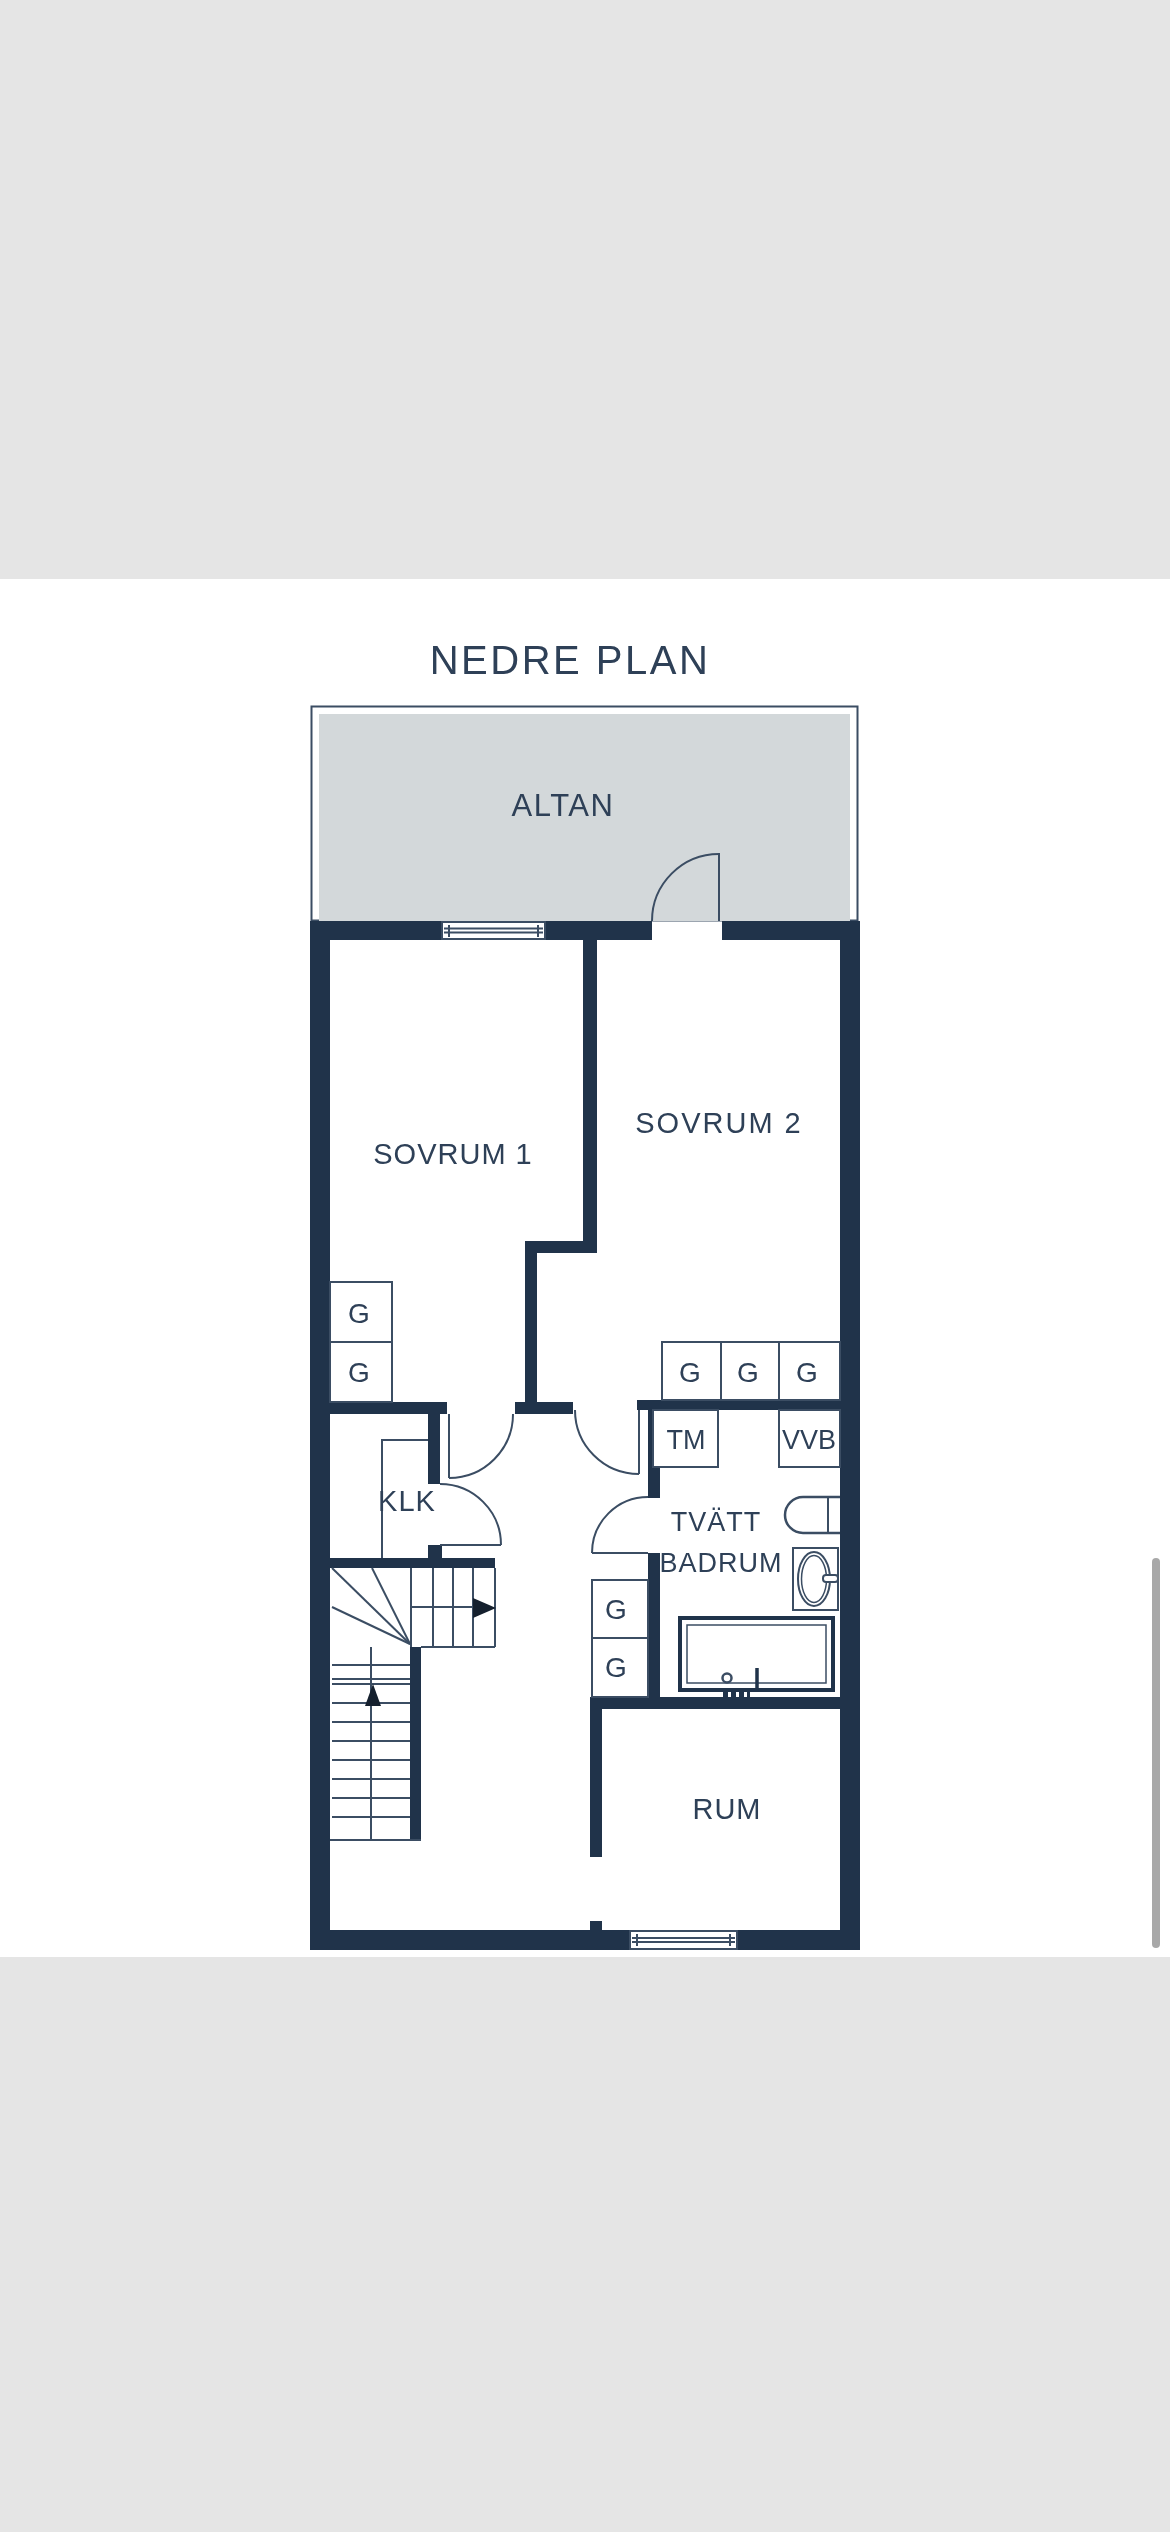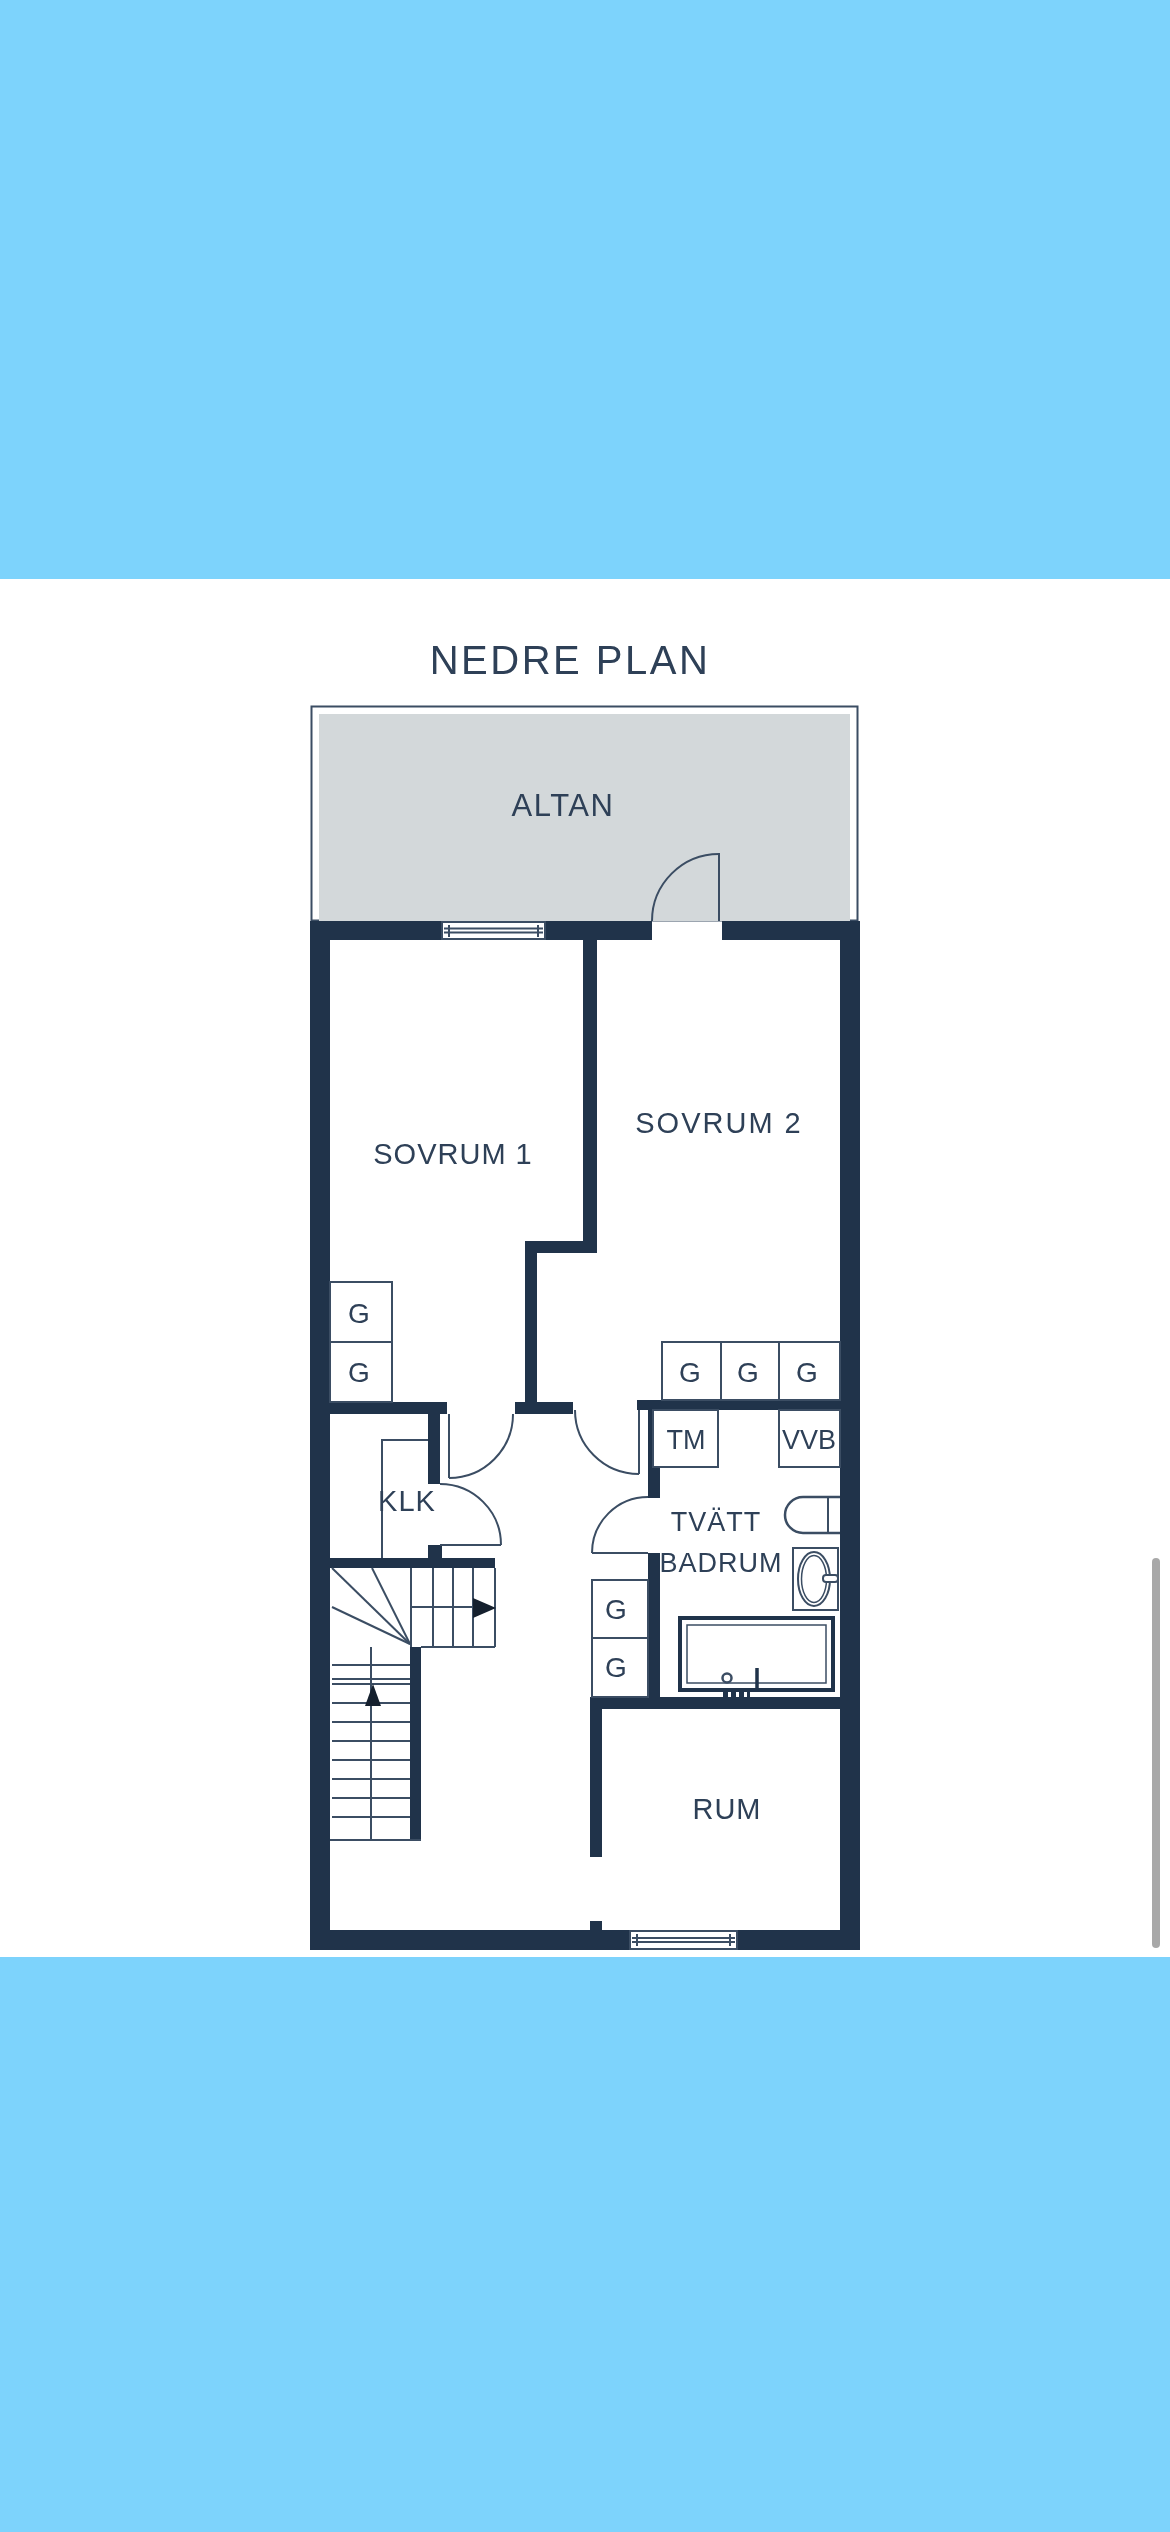--- a/index.html
+++ b/index.html
@@ -1,16 +1,16 @@
 <!DOCTYPE html>
 <html><head>
 <meta charset="utf-8">
 <style>
   html,body{margin:0;padding:0;background:#000;}
-  .screen{position:relative;width:1170px;height:2532px;background:#7dd3fc;overflow:hidden;
+  .screen{position:relative;width:1170px;height:2532px;background:#e5e5e5;overflow:hidden;
           font-family:"Liberation Sans",sans-serif;}
   .photo{position:absolute;left:0;top:579px;width:1170px;height:1378px;background:#fff;}
   svg{position:absolute;left:0;top:0;}
   svg text{fill:#2e4057;font-family:"Liberation Sans",sans-serif;font-weight:500;}
   .scrollbar{position:absolute;left:1152px;top:1558px;width:8px;height:390px;
              border-radius:4px;background:#a8a8a8;}
 </style>
 </head>
 <body>
 

